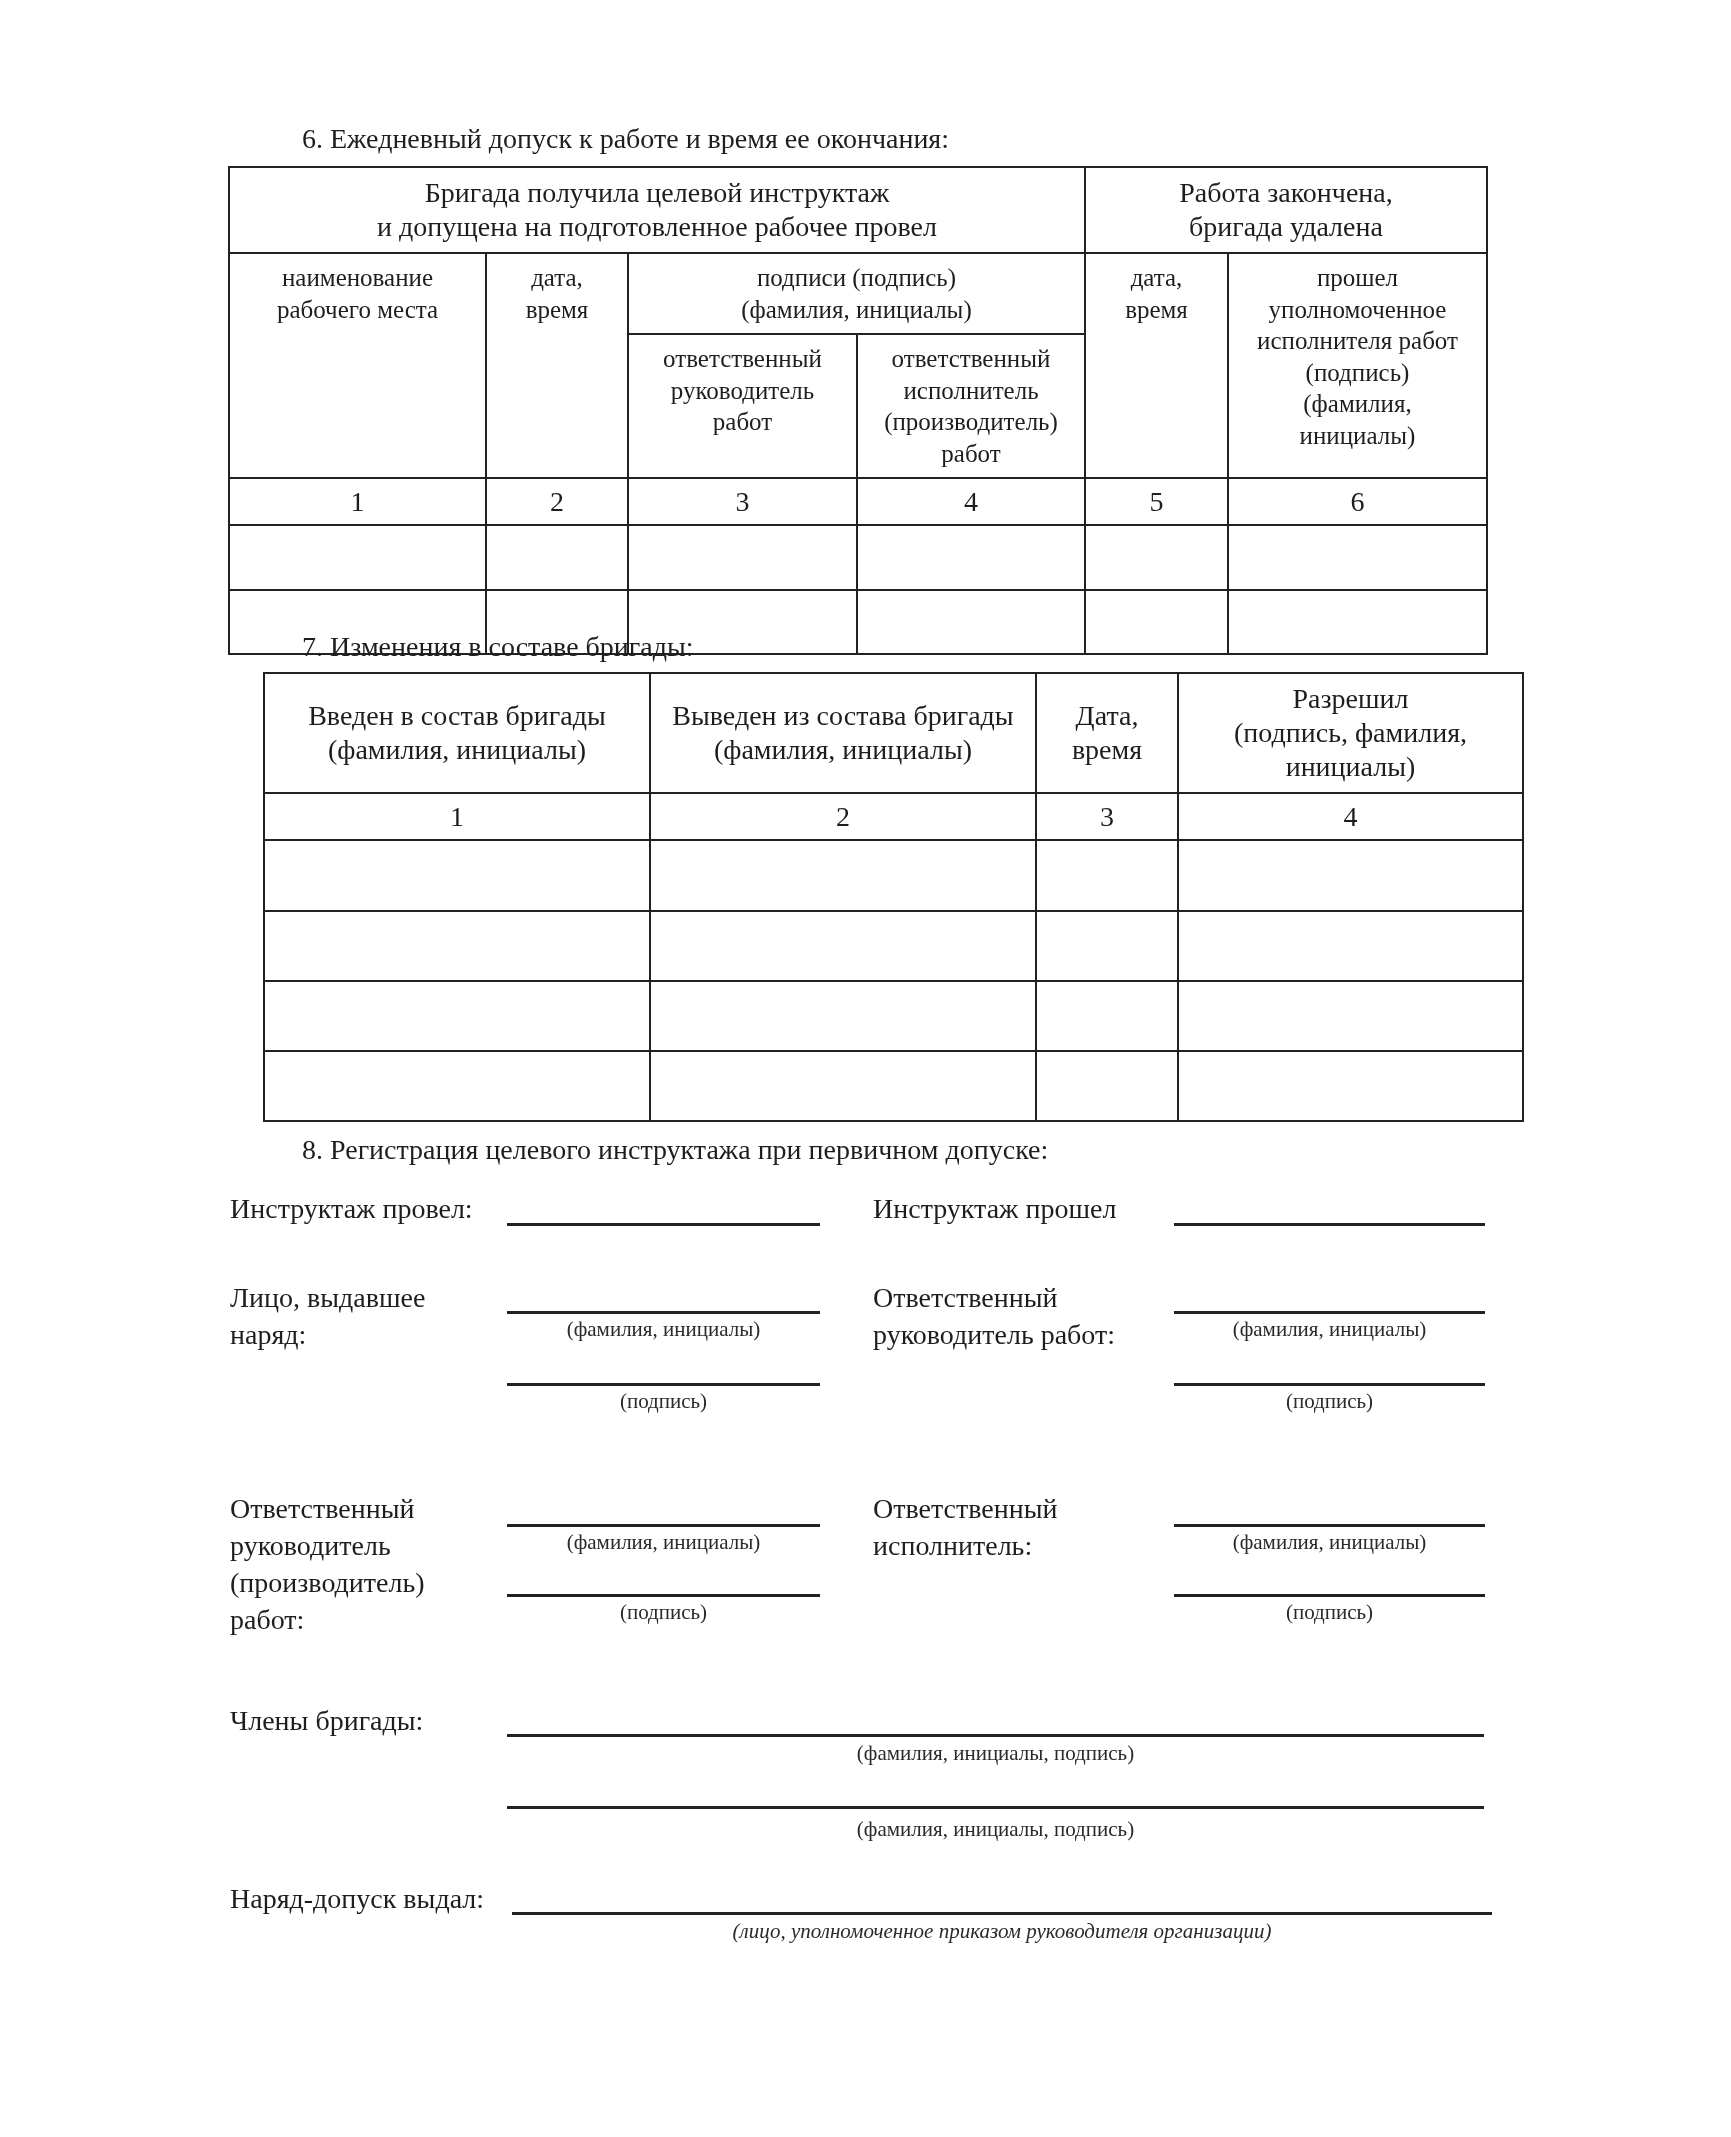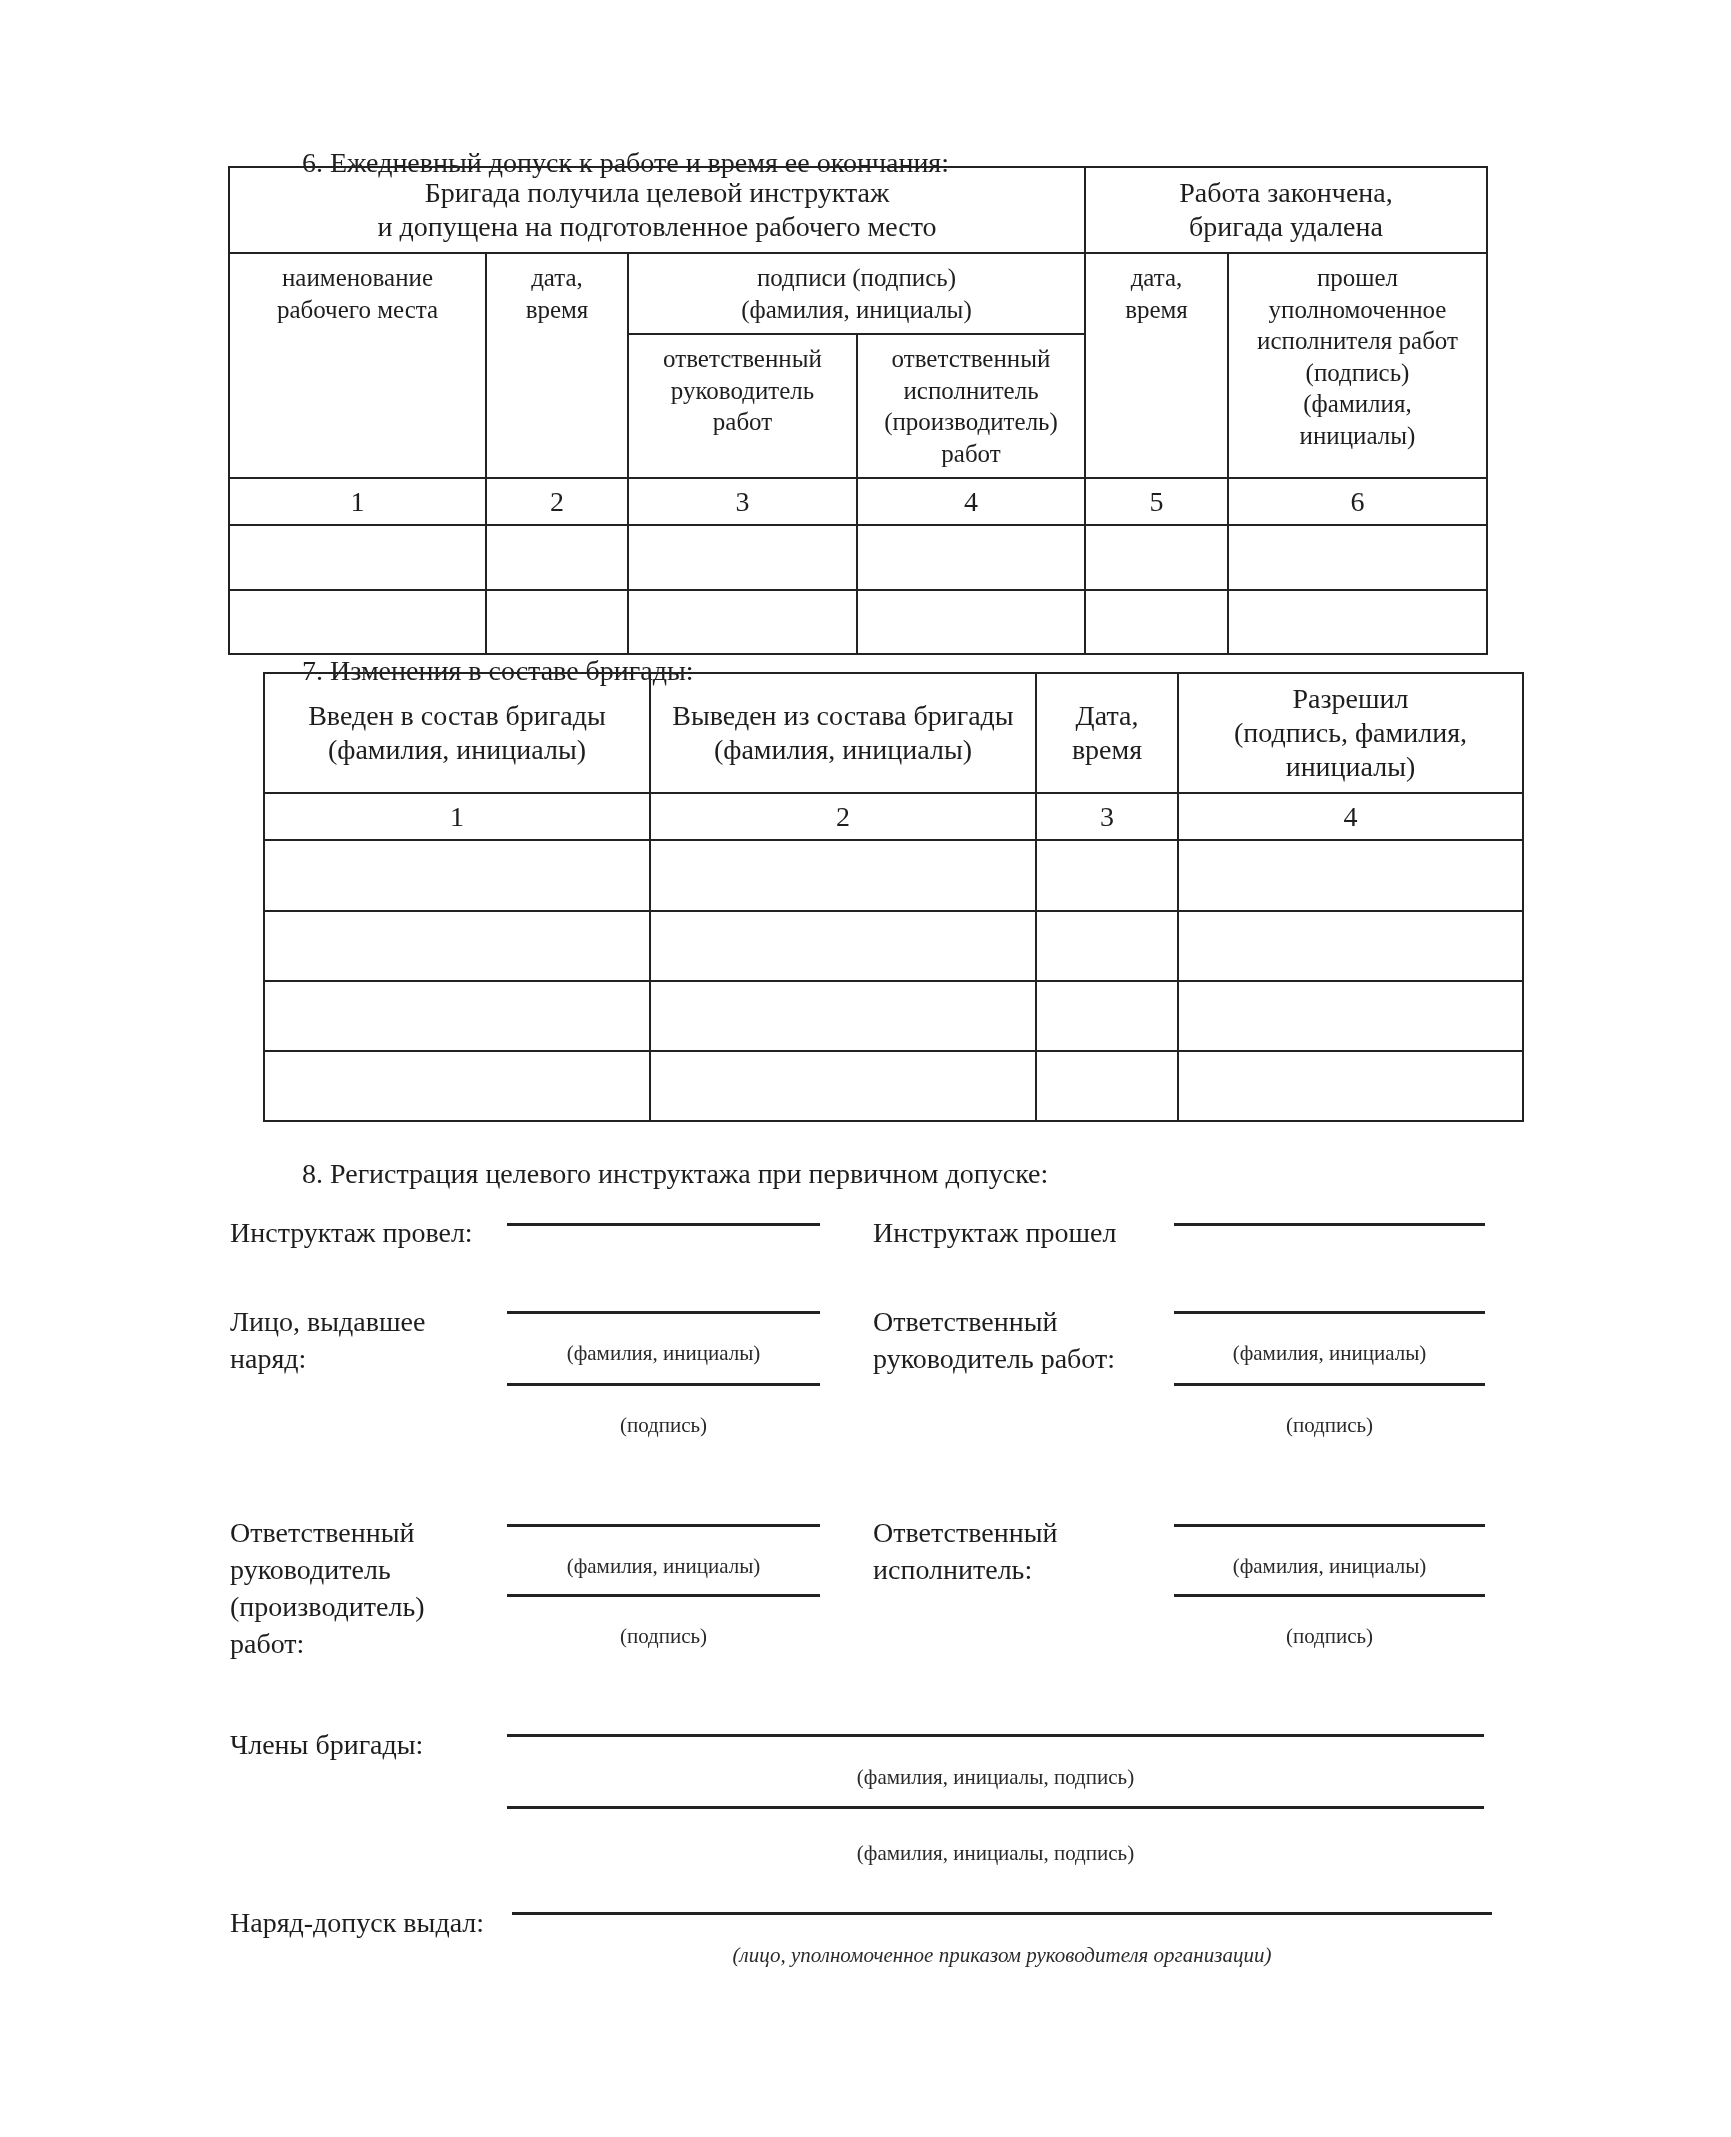--- a/index.html
+++ b/index.html
@@ -1,21 +1,21 @@
 <!DOCTYPE html>
 <html style="font-size:14.6px"><head>
 <meta charset="utf-8">
 <style>
   html, body { margin: 0; padding: 0; background: #ffffff; }
   body {
     width: 1732px; height: 2137px; position: relative; overflow: hidden;
     font-family: "Liberation Serif", "DejaVu Serif", serif;
     color: #1e1e1e;
   }
-  .abs { position: absolute; margin-top: 24px; }
+  .abs { position: absolute; }
   .title { font-size: 28px; line-height: 34px; white-space: nowrap; }
   .lbl { font-size: 28px; line-height: 37px; white-space: nowrap; }
   .cap { font-size: 21px; line-height: 25.6px; text-align: center; white-space: nowrap; color: #2a2a2a; }
   .hline { position: absolute; height: 2.7px; background: #222; }
 
   .tbl { position: absolute; border-collapse: collapse; table-layout: fixed; }
   .tbl td { border: 2.7px solid #222; padding: 8px; text-align: center; vertical-align: top; }
   .tbl .big { font-size: 28px; line-height: 34px; }
   .tbl .sm { font-size: 25px; line-height: 31.5px; }
   .tbl .num { font-size: 28px; line-height: 29px; vertical-align: middle; }
@@ -33,21 +33,21 @@
       <col style="width:142px">
       <col style="width:229px">
       <col style="width:228px">
       <col style="width:143px">
       <col style="width:259px">
   </colgroup>
   <tbody>
       <tr style="height:71px">
     <td colspan="4" class="big">
       <span class="cell-text">Бригада получила целевой инструктаж</span>
-      <span class="cell-text">и допущена на подготовленное рабочего место</span>
+      <span class="cell-text">и допущена на подготовленное рабочее провел</span>
     </td>
     <td colspan="2" class="big">
       <span class="cell-text">Работа закончена,</span>
       <span class="cell-text">бригада удалена</span>
     </td>
   </tr>
   <tr style="height:62px">
     <td rowspan="2" class="sm">
       <span class="cell-text">наименование</span>
       <span class="cell-text">рабочего места</span>

